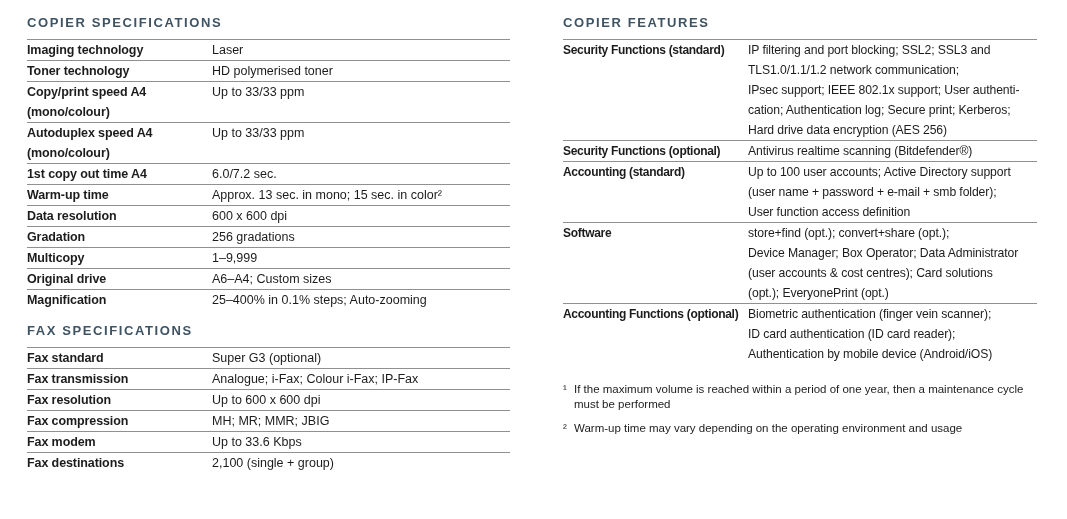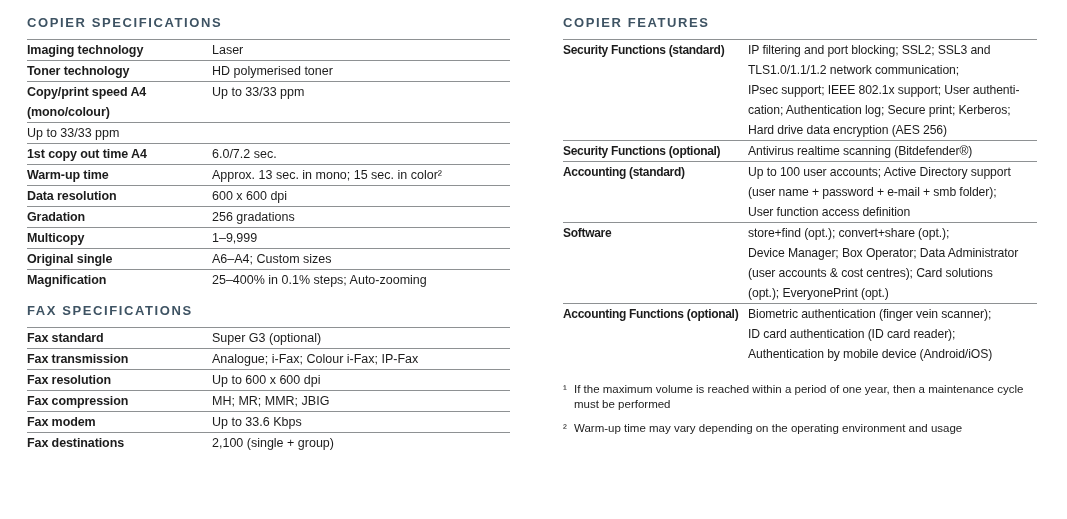--- a/index.html
+++ b/index.html
@@ -93,20 +93,21 @@
           <div class="cell-label">Toner technology</div>
           <div class="cell-value">HD polymerised toner</div>
         </div>
 
         <div class="spec-row">
           <div class="cell-label">Copy/print speed A4 (mono/colour)</div>
           <div class="cell-value">Up to 33/33 ppm</div>
         </div>
 
         <div class="spec-row">
+          <div class="cell-label">Autoduplex speed A4 (mono/colour)</div>
           <div class="cell-value">Up to 33/33 ppm</div>
         </div>
 
         <div class="spec-row">
           <div class="cell-label">1st copy out time A4</div>
           <div class="cell-value">6.0/7.2 sec.</div>
         </div>
 
         <div class="spec-row">
           <div class="cell-label">Warm-up time</div>
@@ -122,21 +123,21 @@
           <div class="cell-label">Gradation</div>
           <div class="cell-value">256 gradations</div>
         </div>
 
         <div class="spec-row">
           <div class="cell-label">Multicopy</div>
           <div class="cell-value">1–9,999</div>
         </div>
 
         <div class="spec-row">
-          <div class="cell-label">Original single</div>
+          <div class="cell-label">Original drive</div>
           <div class="cell-value">A6–A4; Custom sizes</div>
         </div>
 
         <div class="spec-row">
           <div class="cell-label">Magnification</div>
           <div class="cell-value">25–400% in 0.1% steps; Auto-zooming</div>
         </div>
       </div>
   </div>
 

